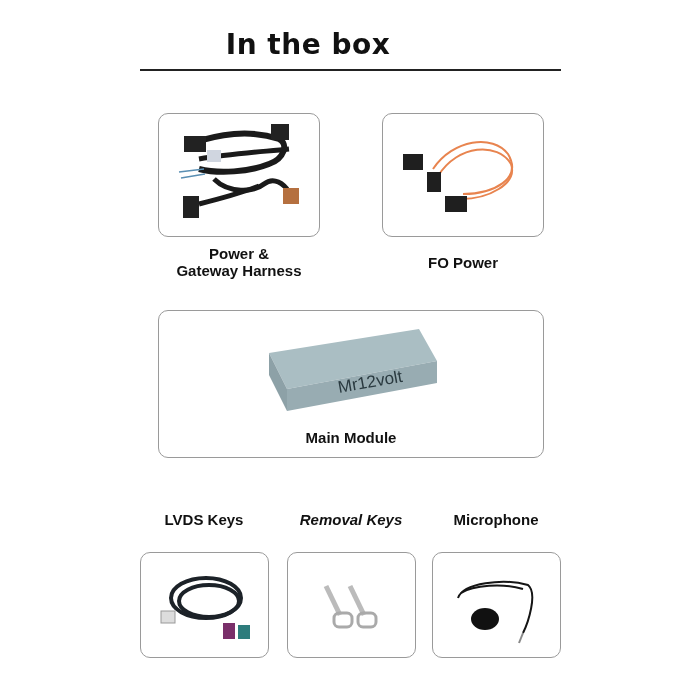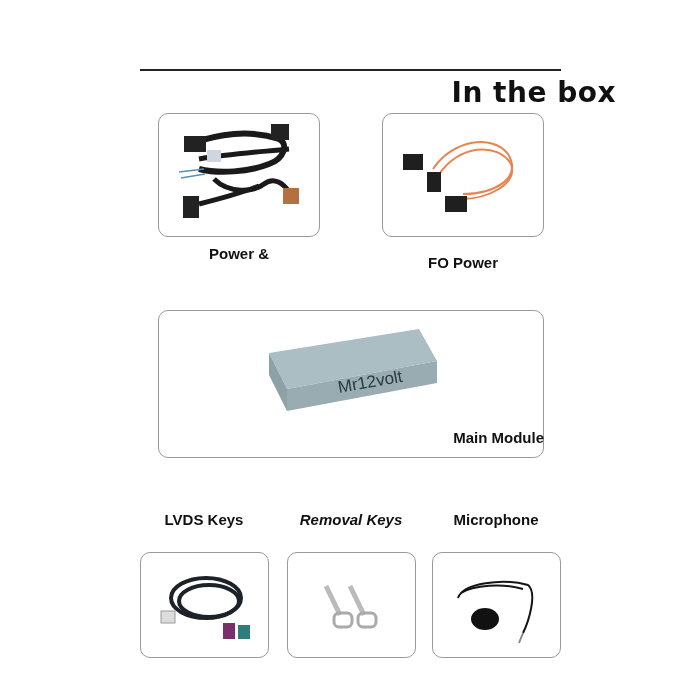--- a/index.html
+++ b/index.html
@@ -1,17 +1,17 @@
 <!DOCTYPE html>
 <html><head>
 <meta charset="utf-8">
 <style>
   html, body { margin:0; padding:0; background:#ffffff; }
   body { width:700px; height:700px; position:relative; overflow:hidden; font-family:"Liberation Sans", sans-serif; }
-  .title { position:absolute; left:0; width:616px; top:28px; text-align:right; font-family:"DejaVu Sans", sans-serif; font-size:28px; font-weight:bold; color:#111; letter-spacing:0.5px;margin-top:48px; }
+  .title { position:absolute; left:0; width:616px; top:28px; text-align:center; font-family:"DejaVu Sans", sans-serif; font-size:28px; font-weight:bold; color:#111; letter-spacing:0.5px; }
   .rule { position:absolute; left:140px; top:69px; width:421px; height:2px; background:#222; }
   .box { position:absolute; border:1.5px solid #9a9a9a; border-radius:10px; background:#fff; box-sizing:border-box; overflow:hidden; }
   .label { position:absolute; text-align:center; font-weight:bold; font-size:15px; color:#111; line-height:17px; }
   svg { position:absolute; }
 </style>
 </head>
 <body>
 
 <div class="title">In the box</div>
 <div class="rule"></div>
@@ -25,20 +25,21 @@
     <rect x="25" y="22" width="22" height="16" fill="#222"></rect>
     <rect x="112" y="10" width="18" height="16" fill="#222"></rect>
     <rect x="24" y="82" width="16" height="22" fill="#222"></rect>
     <rect x="124" y="74" width="16" height="16" fill="#b5703f"></rect>
     <rect x="48" y="36" width="14" height="12" fill="#d0d6e0"></rect>
     <path d="M20 58 L45 55 M22 64 L46 60" stroke="#5a8fb3" stroke-width="1.5"></path>
   </svg>
 </div>
 <div class="label" style="left:158px;top:245px;width:162px;text-align:center;">
   <div>Power &amp;</div>
+  <div>Gateway Harness</div>
 </div>
 
 <div class="box" style="left:382px;top:113px;width:162px;height:124px;">
   <svg width="162" height="124" viewBox="0 0 162 124">
     <path d="M50 55 C70 25, 110 20, 125 40 C140 65, 110 80, 80 80" stroke="#e8844f" stroke-width="2" fill="none"></path>
     <path d="M55 62 C75 30, 115 28, 128 50 C135 70, 105 85, 78 85" stroke="#e8844f" stroke-width="2" fill="none"></path>
     <rect x="20" y="40" width="20" height="16" fill="#1f1f1f"></rect>
     <rect x="44" y="58" width="14" height="20" fill="#1f1f1f"></rect>
     <rect x="62" y="82" width="22" height="16" fill="#1f1f1f"></rect>
   </svg>
@@ -46,21 +47,21 @@
 <div class="label" style="left:382px;top:254px;width:162px;">FO Power</div>
 
 <div class="box" style="left:158px;top:310px;width:386px;height:148px;">
   <svg width="386" height="148" viewBox="0 0 386 148">
     <polygon points="110,42 260,18 278,50 128,78" fill="#aabec3"></polygon>
     <polygon points="110,42 128,78 128,100 110,64" fill="#8da1a7"></polygon>
     <polygon points="128,78 278,50 278,72 128,100" fill="#98acb2"></polygon>
     <text x="180" y="82" font-family="Liberation Sans, sans-serif" font-size="17" fill="#2a3a40" transform="rotate(-10 180 82)">Mr12volt</text>
   </svg>
 </div>
-<div class="label" style="left:158px;top:429px;width:386px;text-align:right;">Main Module</div>
+<div class="label" style="left:158px;top:429px;width:386px;">Main Module</div>
 
 <div class="label" style="left:135px;top:511px;width:138px;">LVDS Keys</div>
 <div class="label" style="left:282px;top:511px;width:138px;font-style:italic;">Removal Keys</div>
 <div class="label" style="left:427px;top:511px;width:138px;text-align:center;">Microphone</div>
 
 <div class="box" style="left:140px;top:552px;width:129px;height:106px;">
   <svg width="129" height="106" viewBox="0 0 129 106">
     <ellipse cx="65" cy="45" rx="35" ry="20" stroke="#1c2228" stroke-width="4" fill="none"></ellipse>
     <ellipse cx="68" cy="48" rx="30" ry="16" stroke="#1c2228" stroke-width="4" fill="none"></ellipse>
     <rect x="20" y="58" width="14" height="12" fill="#ddd" stroke="#999"></rect>

